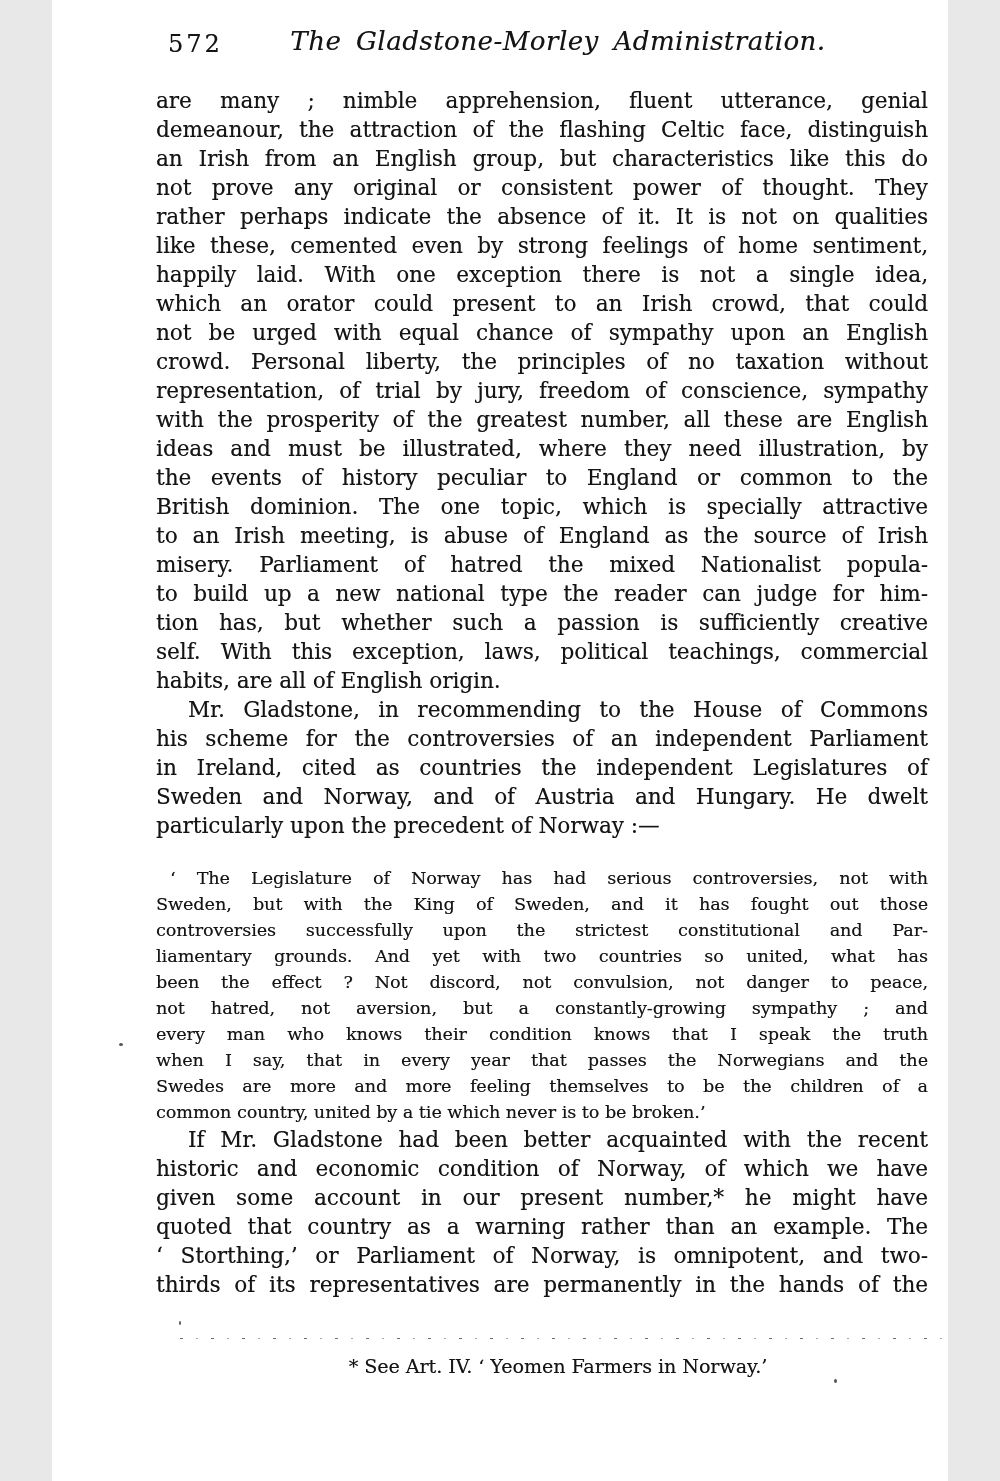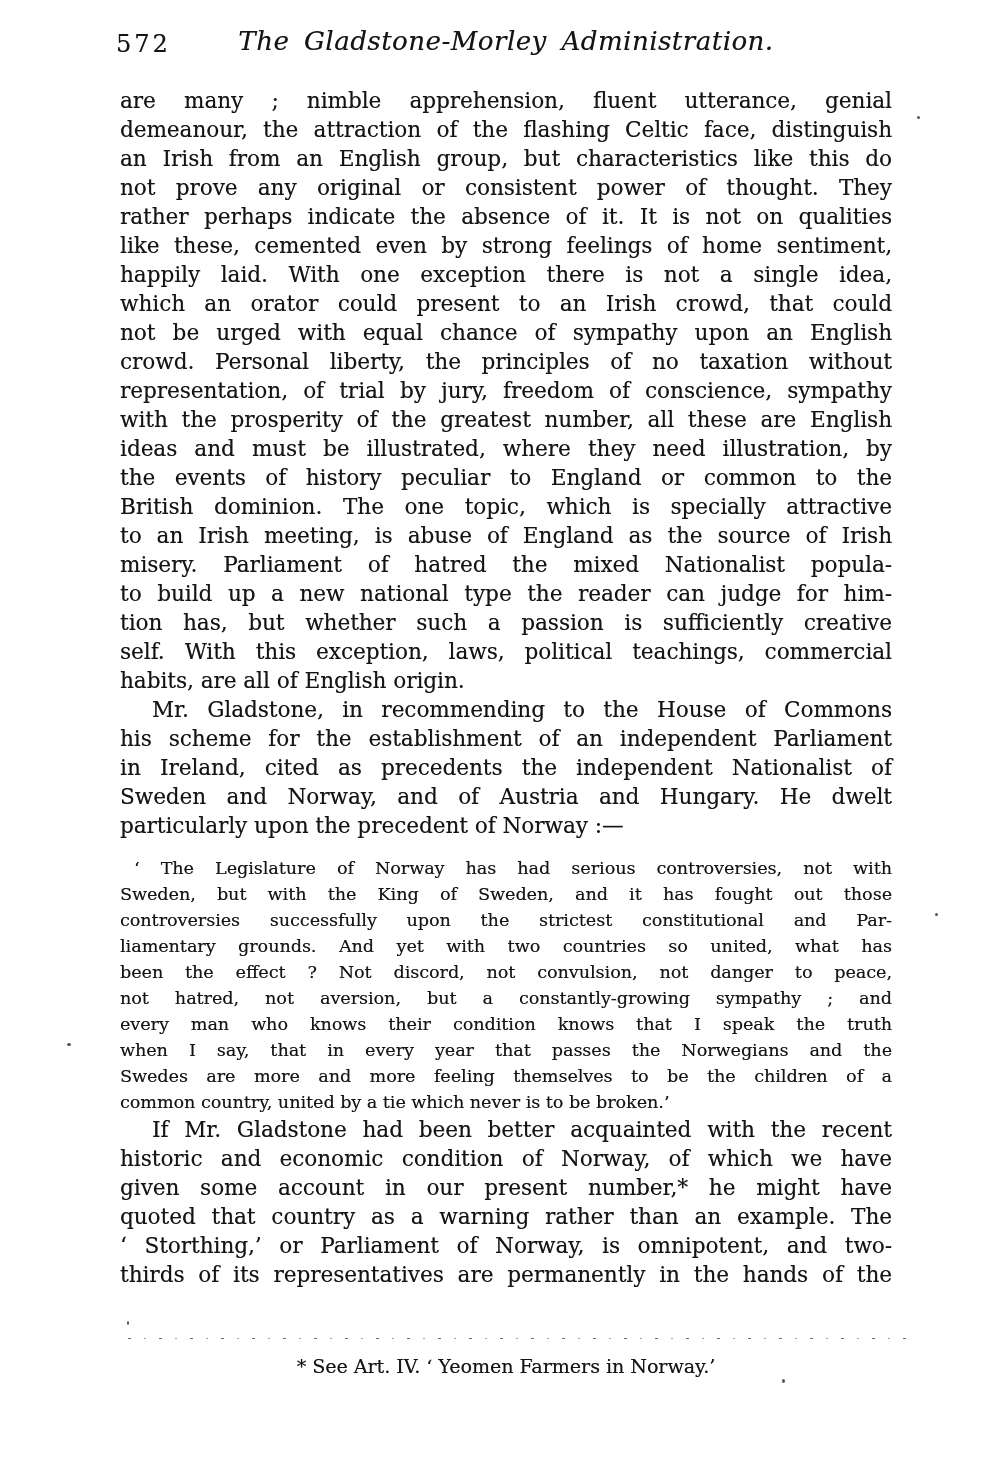--- a/index.html
+++ b/index.html
@@ -2,21 +2,21 @@
 <html><head>
 <meta charset="utf-8">
 <style>
   html, body {
     margin: 0;
     padding: 0;
     background: #e8e8e8;
   }
   .page {
     position: relative;
-    width: 1000px;
+    width: 896px;
     height: 1481px;
     margin: 0 auto;
     background: #ffffff;
     color: #141414;
     font-family: "DejaVu Serif", "Liberation Serif", serif;
     overflow: hidden;
     text-shadow: 0.25px 0 0 rgba(20,20,20,0.55);
   }
 
   
@@ -36,37 +36,37 @@
     font-style: italic;
     font-size: 26px;
     letter-spacing: 0.5px;
     word-spacing: 6px;
   }
 
   
   .textcol {
     position: absolute;
     top: 86px;
-    left: 120px;
+    left: 104px;
     width: 772px;
   }
   .para .line,
   .quote .line {
     text-align: justify;
     text-align-last: justify;
     white-space: normal;
   }
   .para .line {
     font-size: 21.5px;
     line-height: 29px;
   }
   .para[data-first-indent="true"] .line:first-child { text-indent: 32px; }
   .para[data-end="flush"]  .line:last-child { text-align-last: left; }
 
-  .quote { margin-top: 15px; }
+  .quote { margin-top: 25px; }
   .quote .line {
     font-size: 17.5px;
     line-height: 26px;
   }
   .quote .line:first-child { text-indent: 14px; }
   .quote .line:last-child  { text-align-last: left; }
 
   .para-after-quote { }
 
   
@@ -135,22 +135,22 @@
         <div class="line">to an Irish meeting, is abuse of England as the source of Irish</div>
         <div class="line">misery.  Parliament of hatred the mixed Nationalist popula-</div>
         <div class="line">to build up a new national type the reader can judge for him-</div>
         <div class="line">tion has, but whether such a passion is sufficiently creative</div>
         <div class="line">self.  With this exception, laws, political teachings, commercial</div>
         <div class="line">habits, are all of English origin.</div>
       </div>
 
     <div class="para" data-first-indent="true" data-end="flush">
         <div class="line">Mr. Gladstone, in recommending to the House of Commons</div>
-        <div class="line">his scheme for the establishment of an independent Parliament</div>
-        <div class="line">in Ireland, cited as precedents the independent Nationalist of</div>
+        <div class="line">his scheme for the controversies of an independent Parliament</div>
+        <div class="line">in Ireland, cited as countries the independent Legislatures of</div>
         <div class="line">Sweden and Norway, and of Austria and Hungary.  He dwelt</div>
         <div class="line">particularly upon the precedent of Norway :—</div>
       </div>
 
     <div class="quote">
         <div class="line">‘ The Legislature of Norway has had serious controversies, not with</div>
         <div class="line">Sweden, but with the King of Sweden, and it has fought out those</div>
         <div class="line">controversies successfully upon the strictest constitutional and Par-</div>
         <div class="line">liamentary grounds.  And yet with two countries so united, what has</div>
         <div class="line">been the effect ?  Not discord, not convulsion, not danger to peace,</div>

